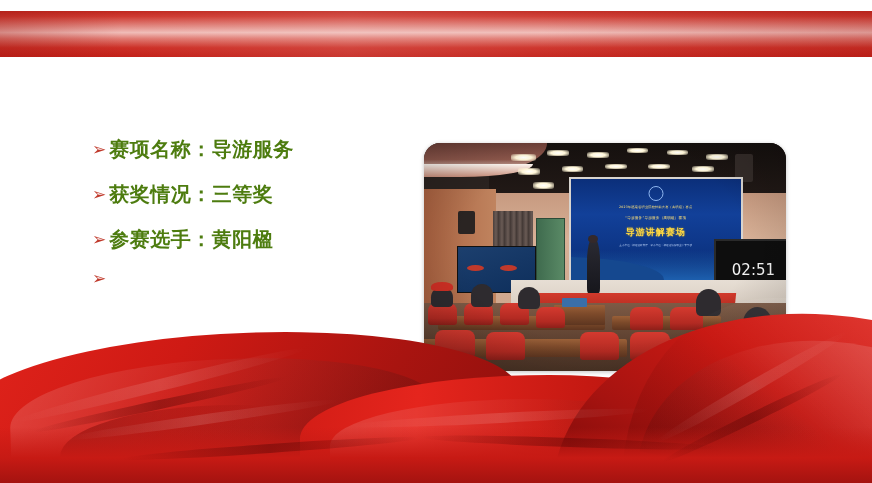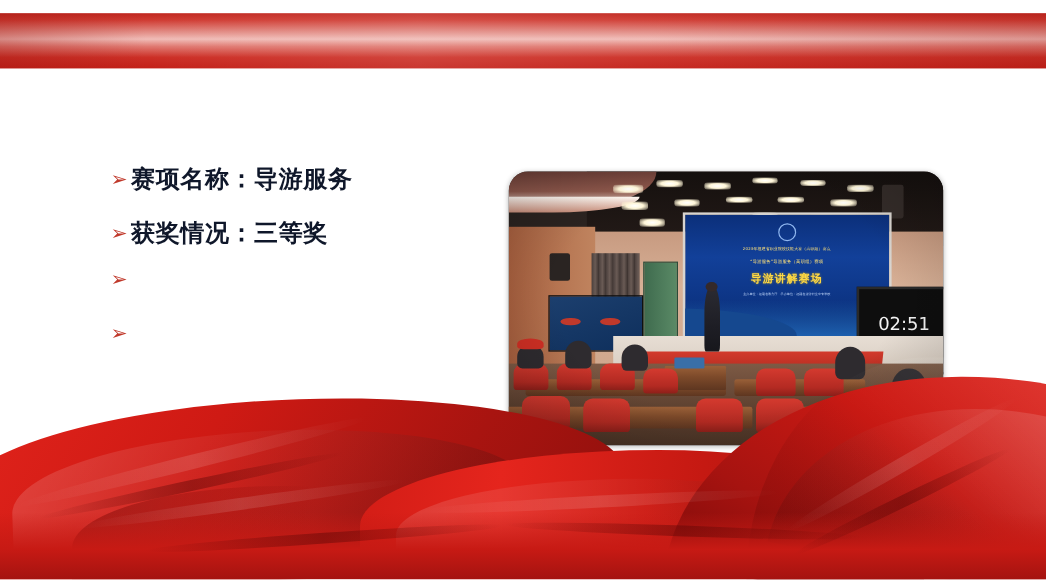--- a/index.html
+++ b/index.html
@@ -88,21 +88,21 @@
     font-size: 17px;
     line-height: 1;
     margin-right: 3px;
     transform: translateY(-1px);
     font-family: "DejaVu Sans", sans-serif;
   }
   .bullet-text {
     font-family: "DejaVu Serif", "Liberation Serif", serif;
     font-size: 20px;
     font-weight: bold;
-    color: #0f172a;
+    color: #4d7c0f;
     letter-spacing: 0.5px;
   }
 
   
   .photo {
     position: absolute;
     left: 424px;
     top: 143px;
     width: 362px;
     height: 228px;
@@ -400,20 +400,21 @@
       <span class="bullet-text">赛项名称：导游服务</span>
     </div>
 
     <div class="bullet-row">
       <span class="bullet-marker">➢</span>
       <span class="bullet-text">获奖情况：三等奖</span>
     </div>
 
     <div class="bullet-row">
       <span class="bullet-marker">➢</span>
+      <span class="bullet-text">参赛选手：黄阳楹</span>
     </div>
 
     <div class="bullet-row">
       <span class="bullet-marker">➢</span>
     </div>
 
   </div>
 
   <div class="photo">
 

